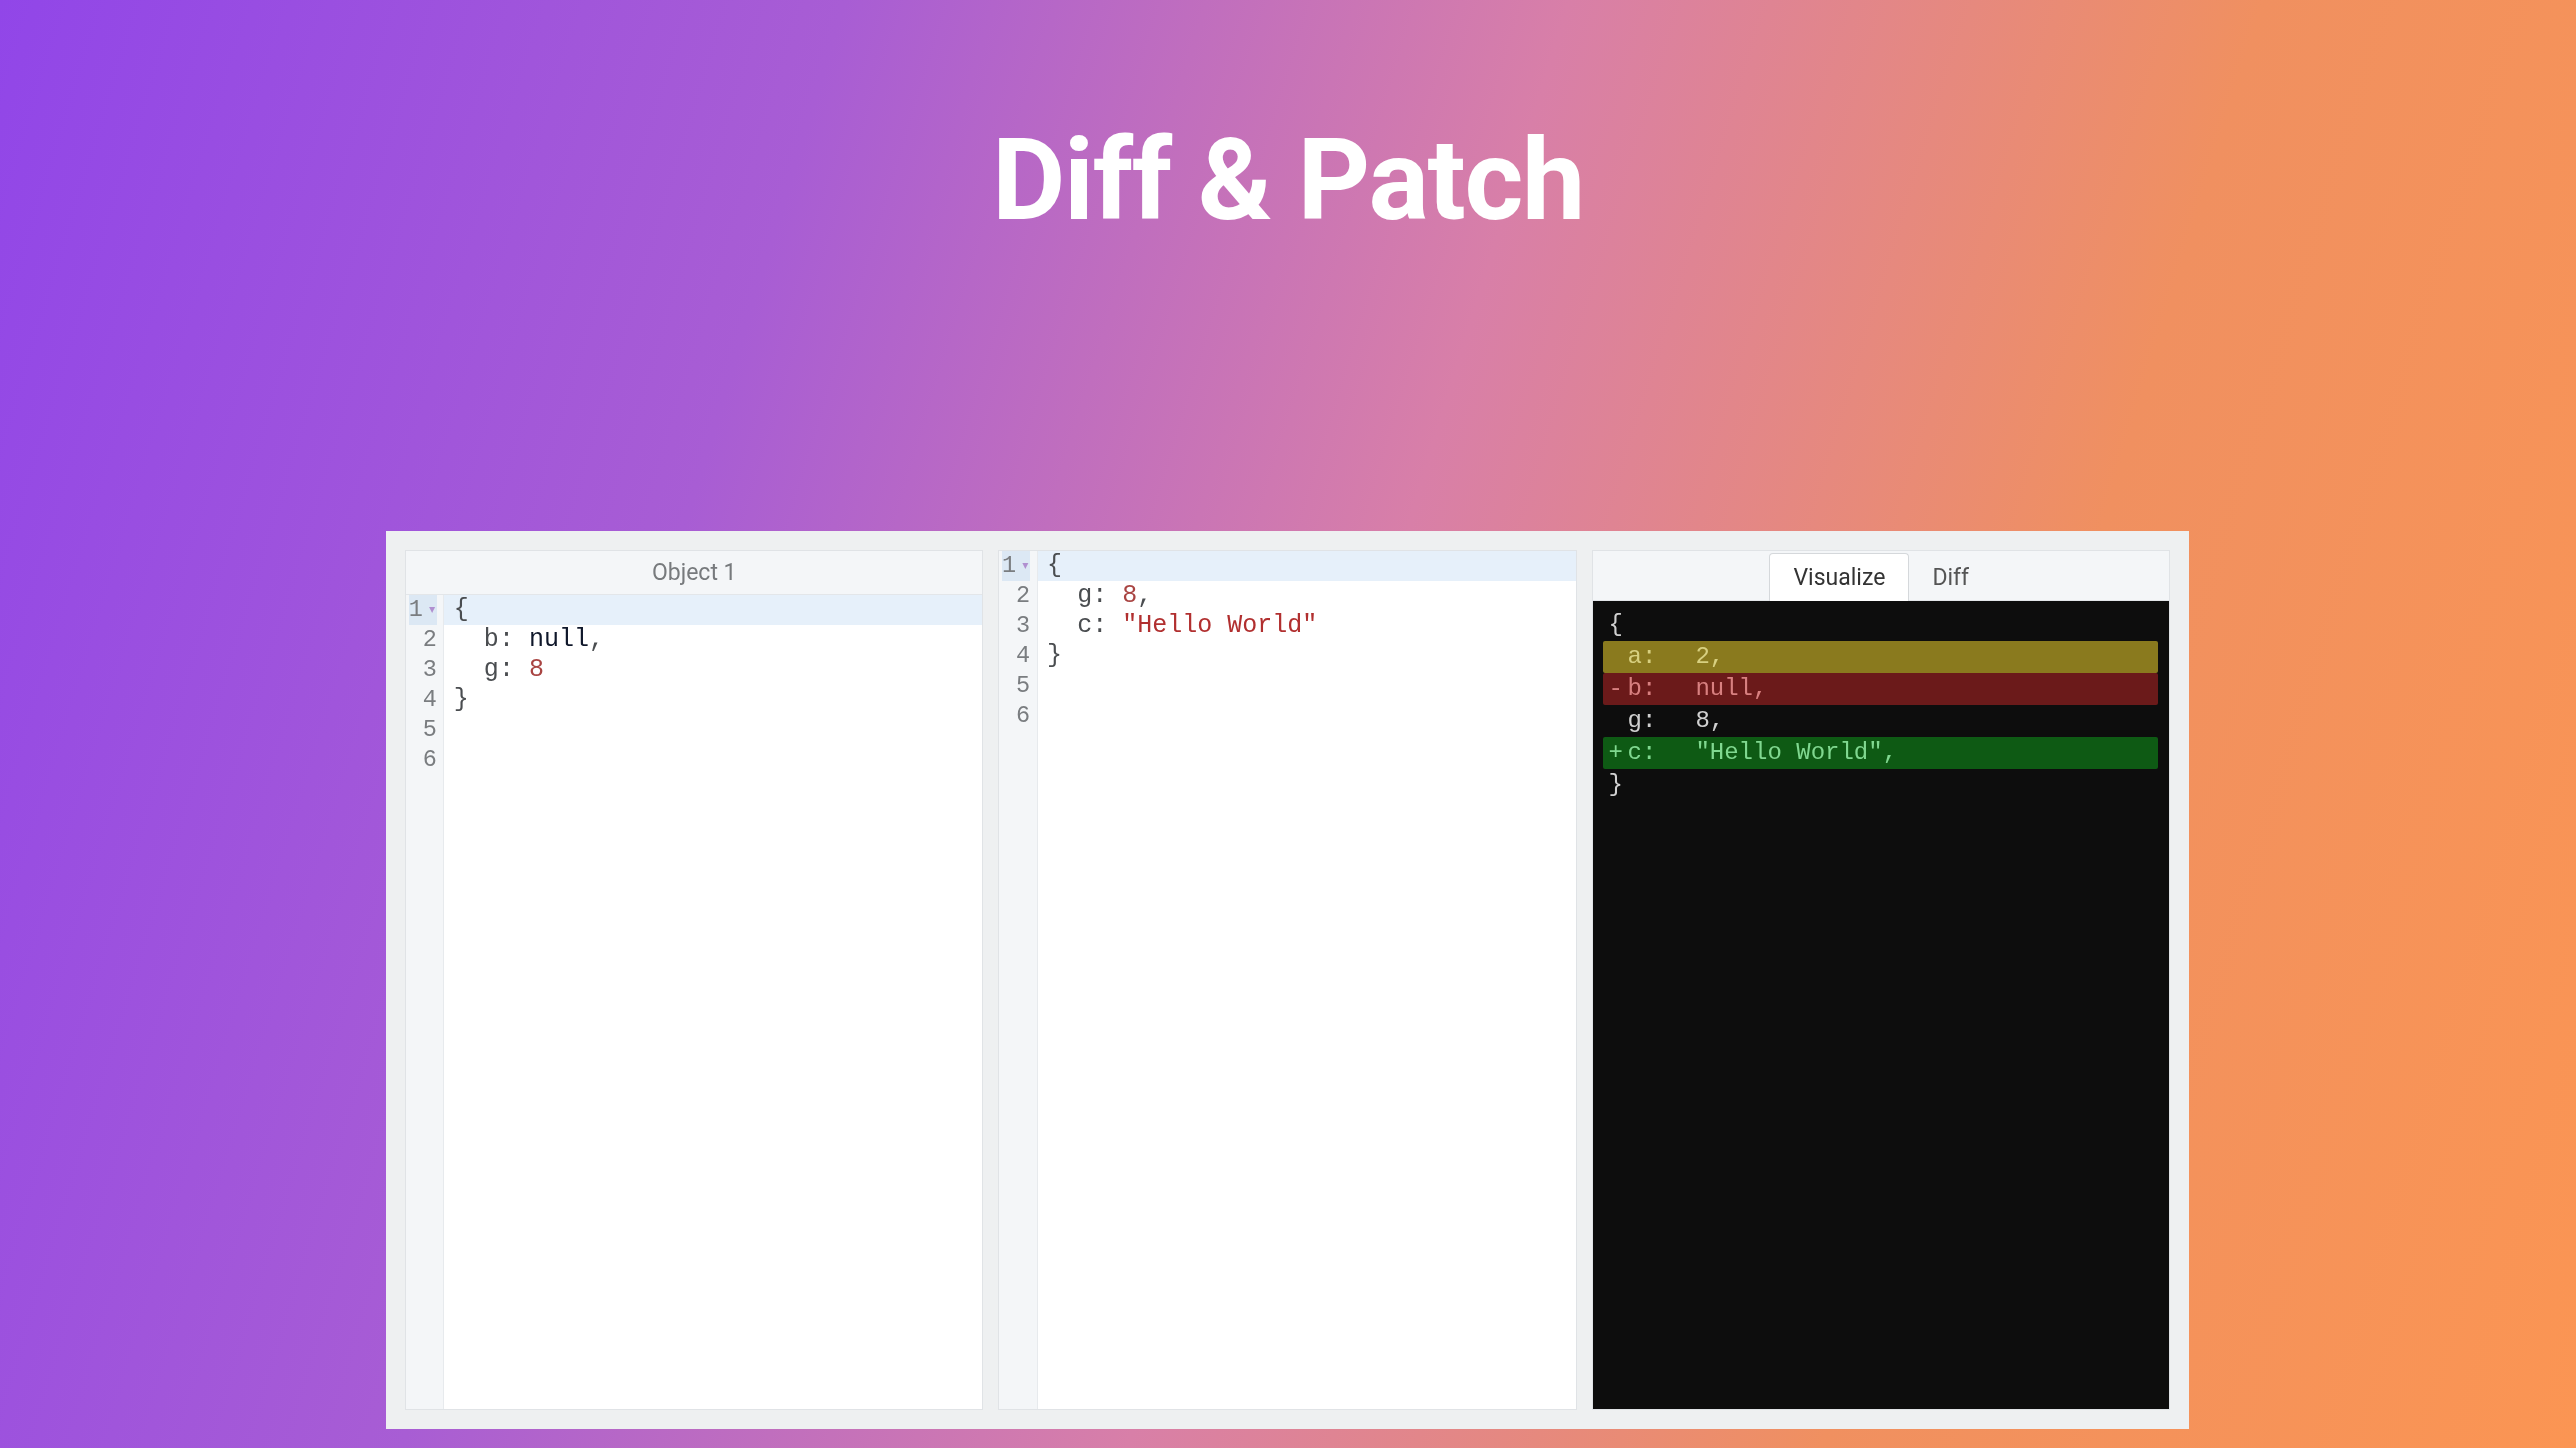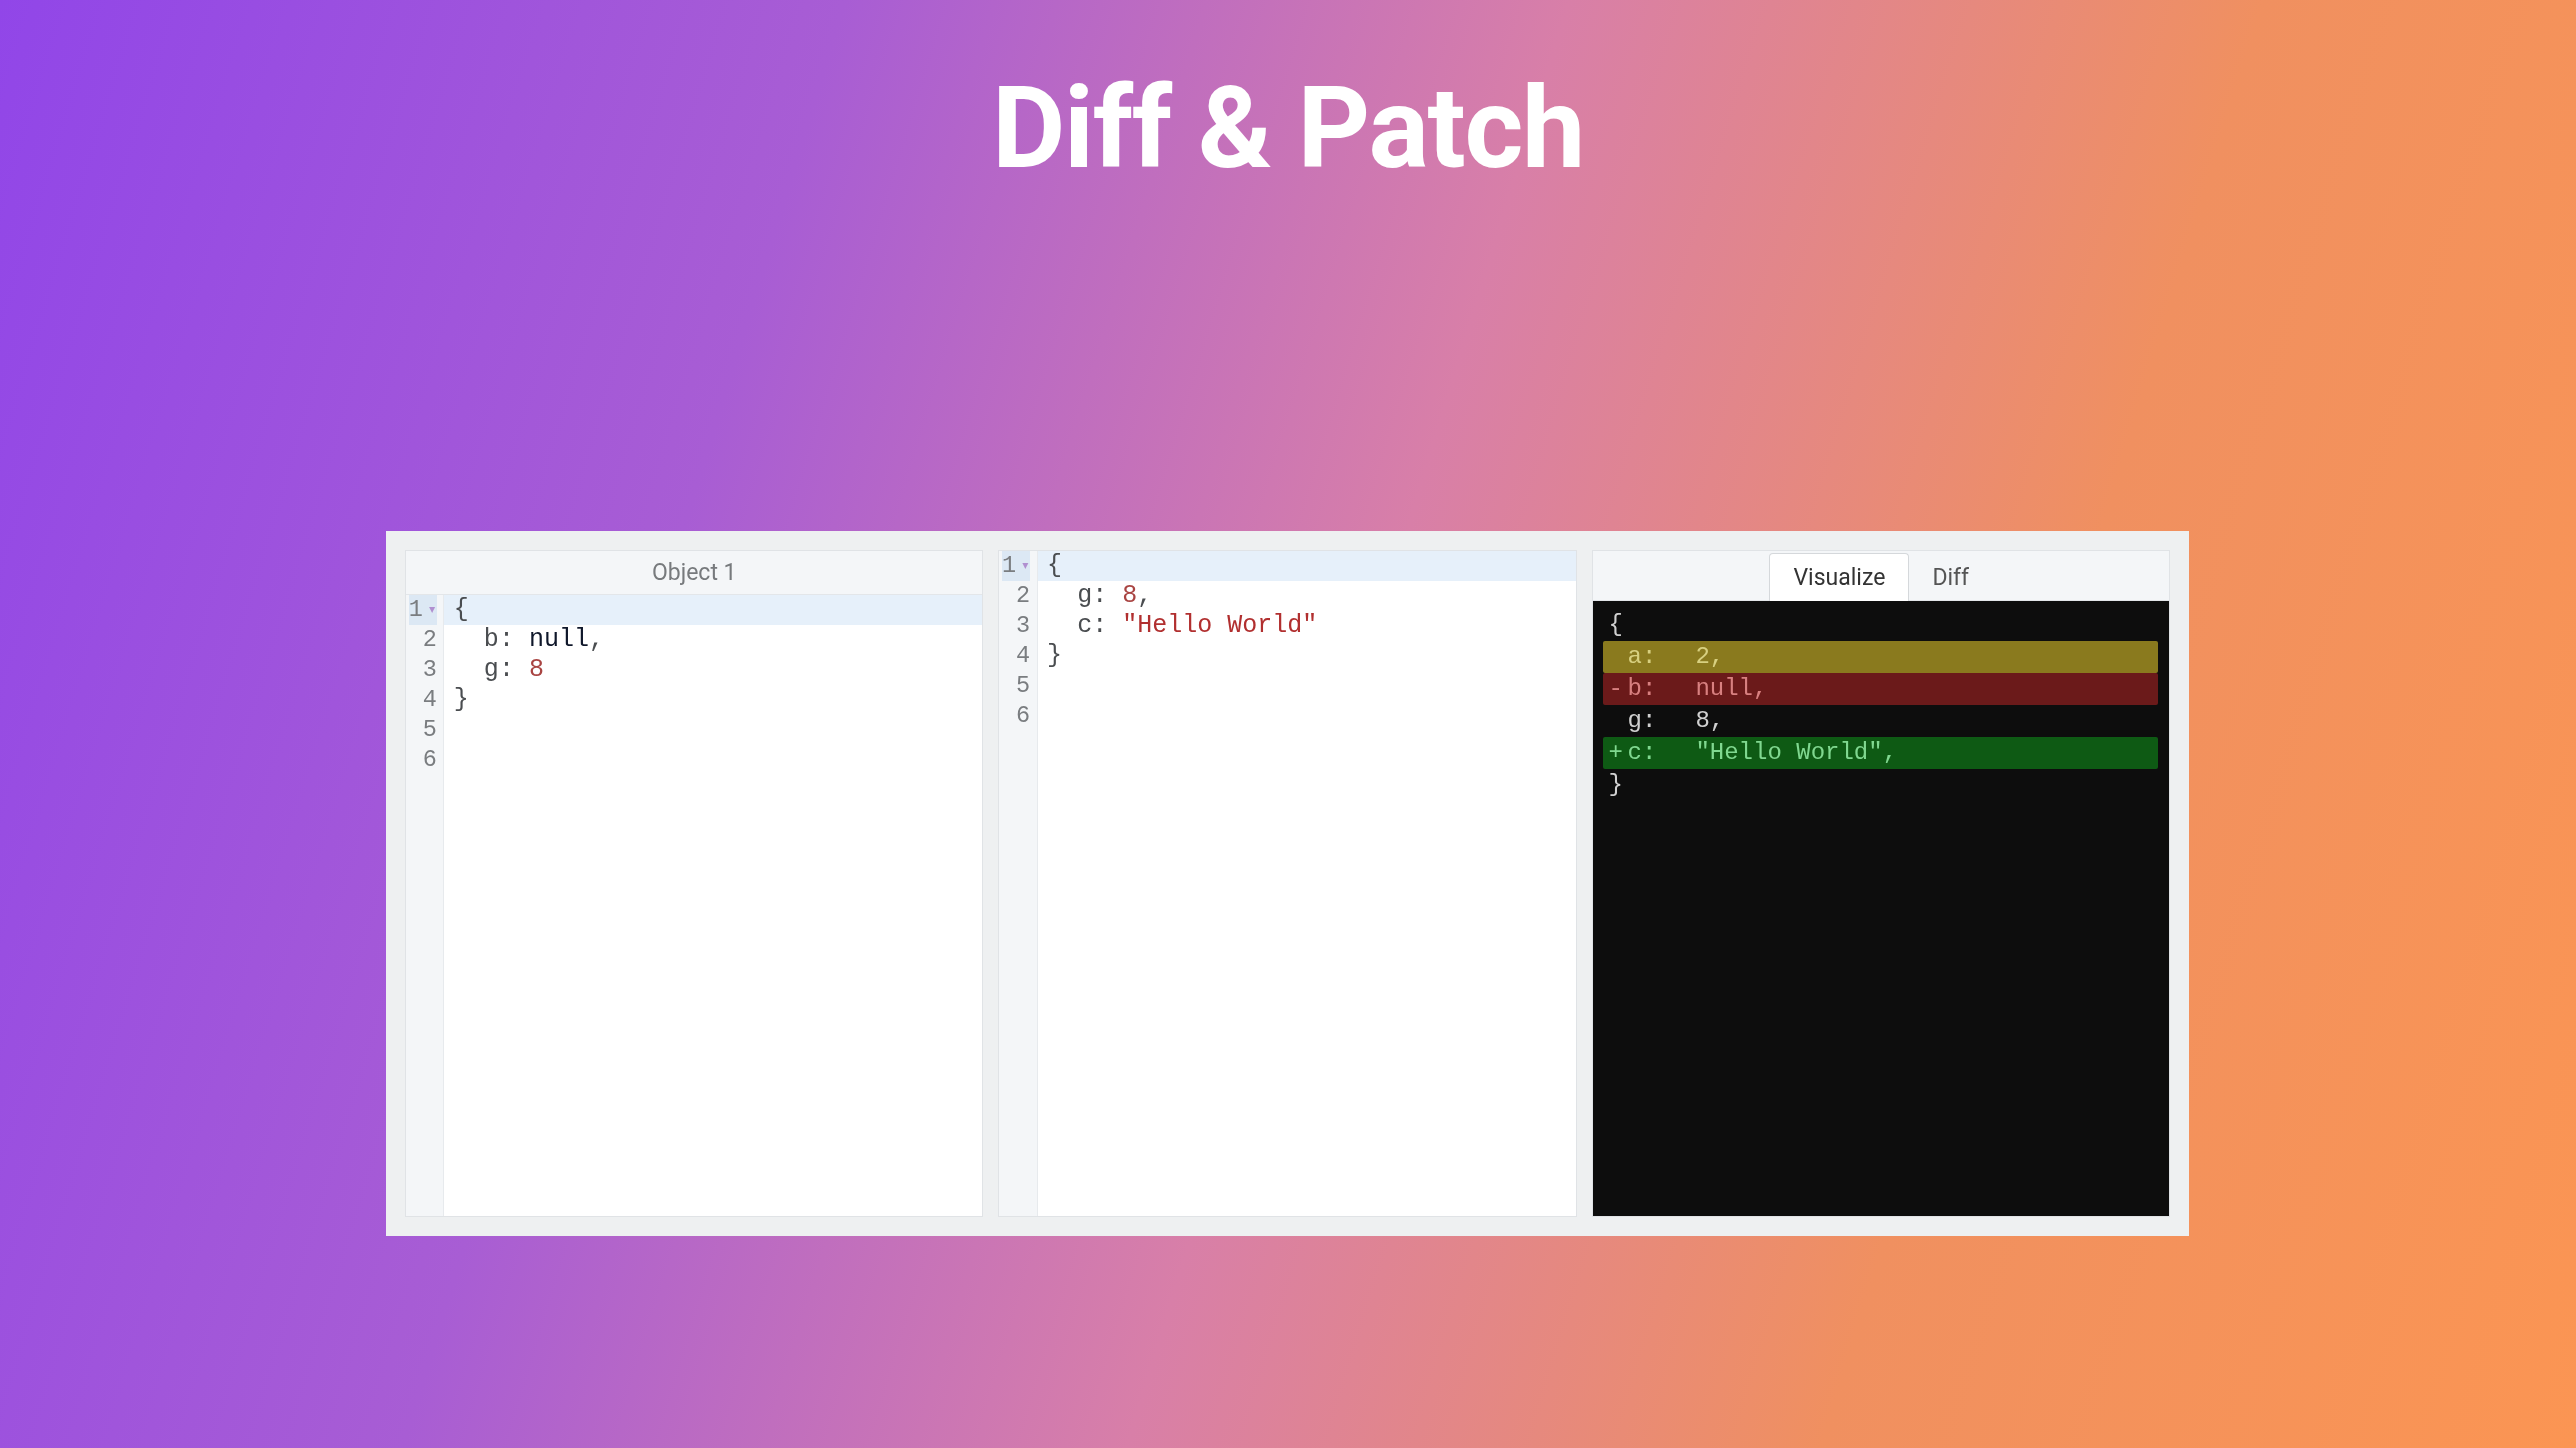--- a/index.html
+++ b/index.html
@@ -12,29 +12,29 @@
       height: 1448px;
       background: linear-gradient(107deg, #9146e8 0%, #a85dd4 28%, #d87fa8 52%, #f09060 75%, #fb9553 100%);
       font-family: -apple-system, BlinkMacSystemFont, "Segoe UI", Roboto, Helvetica, Arial, sans-serif;
       overflow: hidden;
     }
     .title {
       color: #ffffff;
       font-size: 113px;
       font-weight: 700;
       text-align: center;
-      padding-top: 62px;
+      padding-top: 114px;
       letter-spacing: -1.3px;
     }
     .panel-container {
       position: absolute;
       top: 531px;
       left: 386px;
       width: 1803px;
-      height: 705px;
+      height: 898px;
       background: #eef0f1;
       padding: 19px;
       display: flex;
       gap: 14.8px;
     }
     .editor-panel {
       flex: 1;
       background: #ffffff;
       border: 0.7px solid #e0e3e6;
       display: flex;

